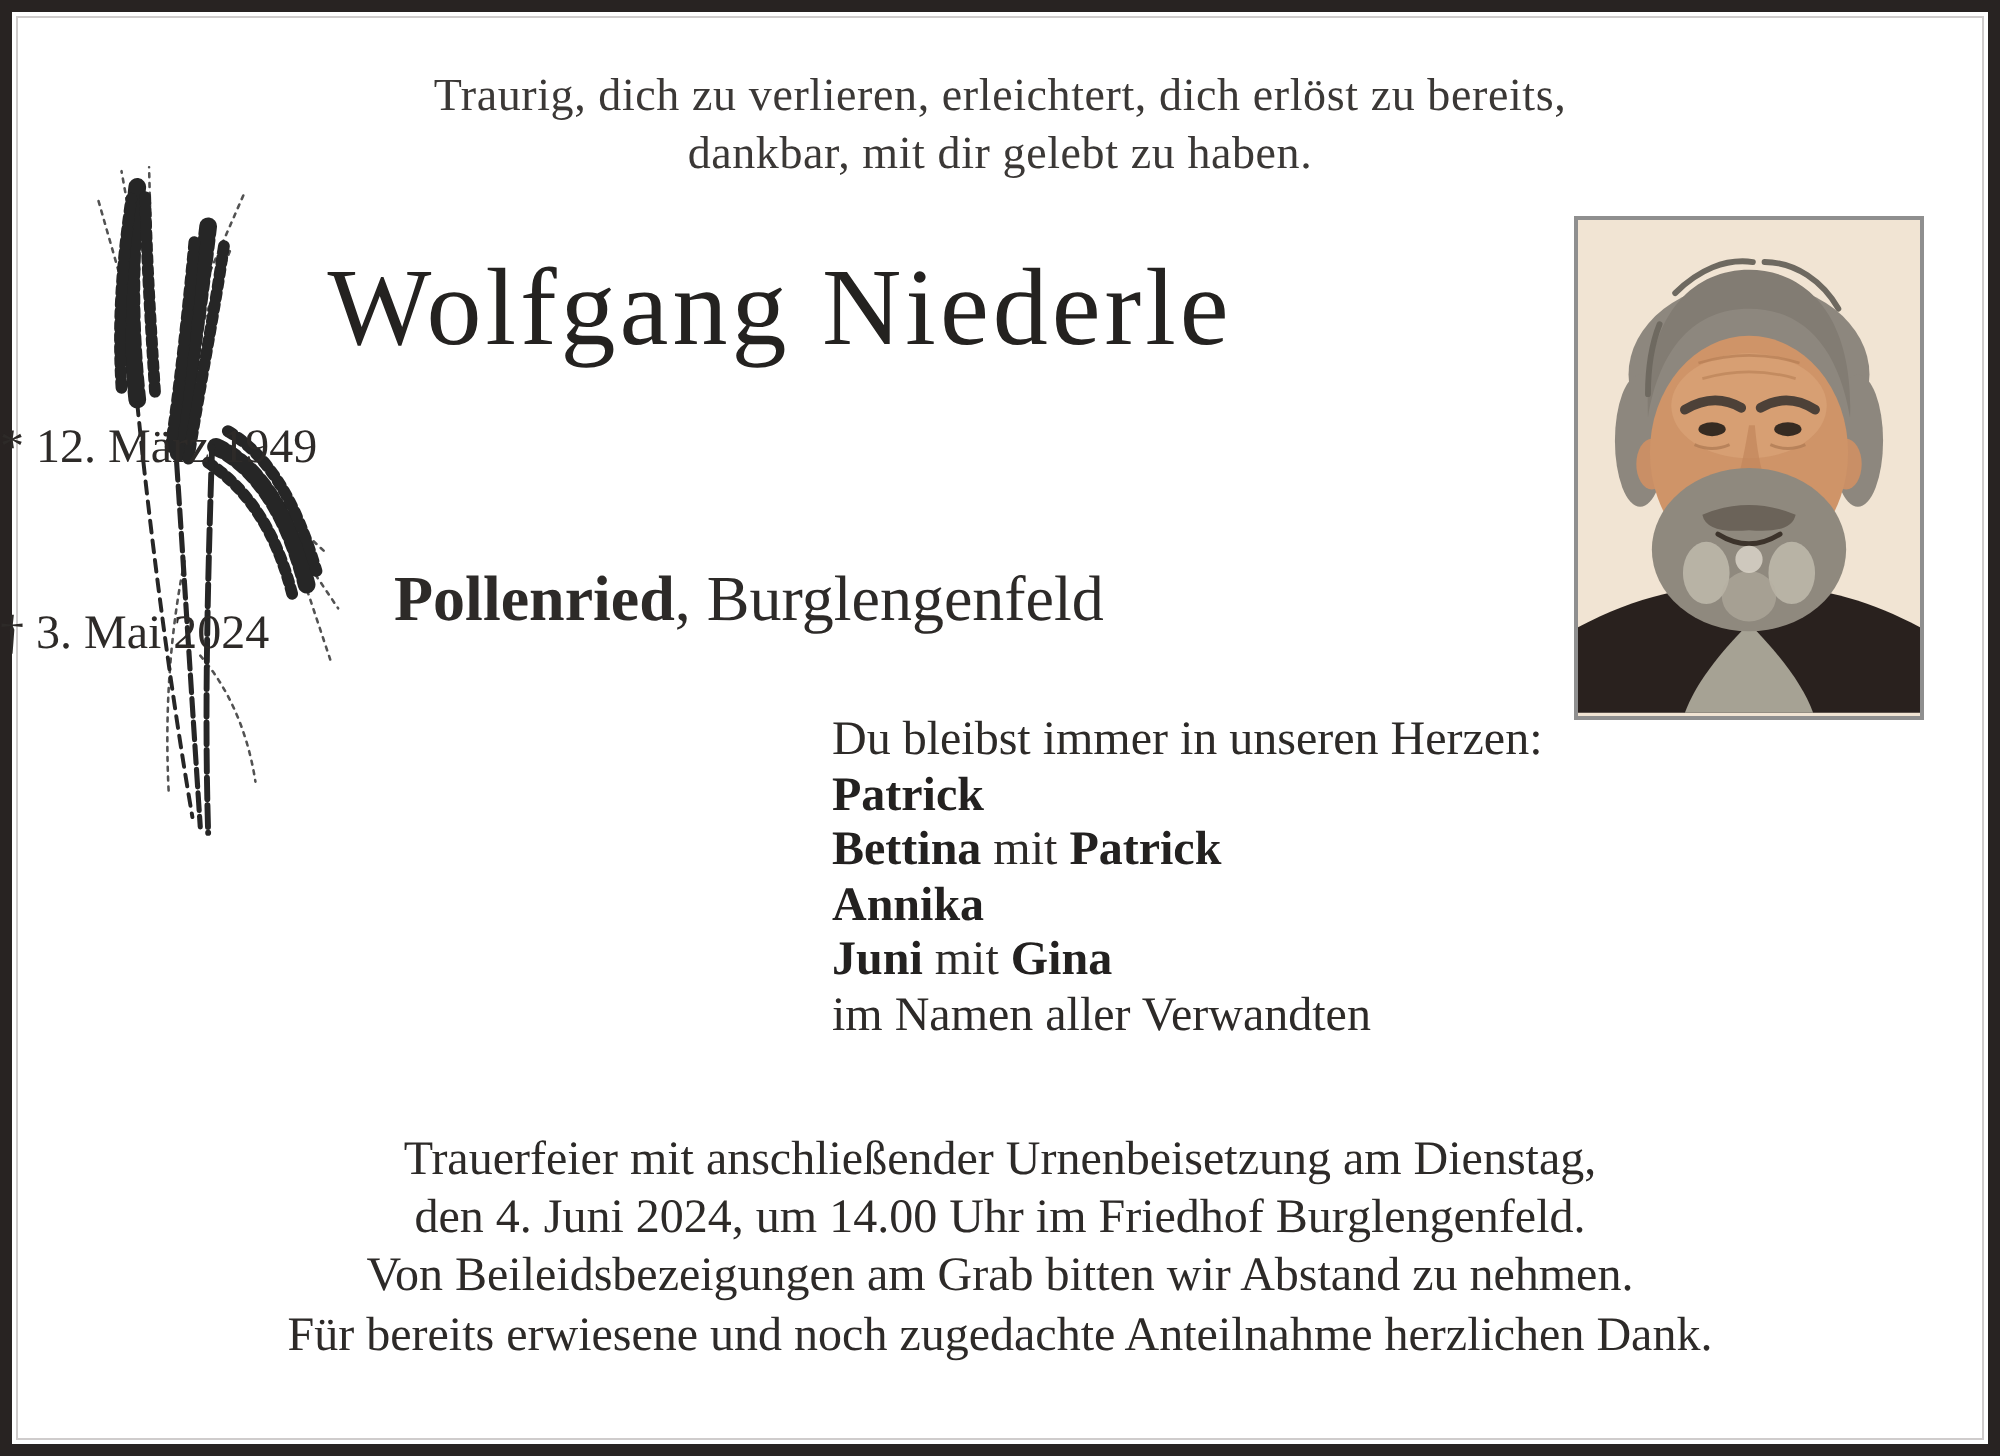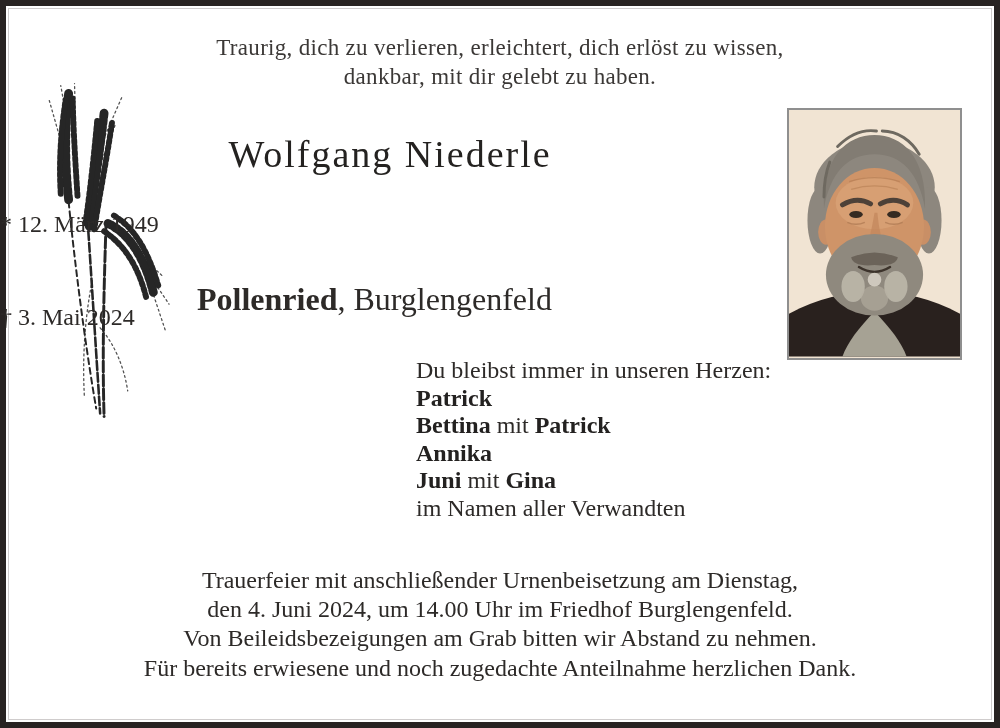--- a/index.html
+++ b/index.html
@@ -17,21 +17,21 @@
   }
   .card{position:absolute;inset:0;}
   .epigraph{
     position:absolute;left:0;right:0;top:33px;
     text-align:center;font-size:23px;line-height:29px;color:#3b3836;
     letter-spacing:.3px;
   }
   .deceased-name{
     position:absolute;left:0;right:220px;top:122px;margin:0;
     text-align:center;font-weight:400;
-    font-size:38px;line-height:64px;color:#242220;letter-spacing:2px;
+    font-size:55px;line-height:64px;color:#242220;letter-spacing:2px;
   }
   .dates{
     position:absolute;left:0;right:250px;top:211px;
     display:flex;justify-content:center;gap:66px;
     font-size:24px;color:#2d2a28;flex-direction:column;
   }
   .residence{
     position:absolute;left:197px;top:281px;
     font-size:32px;color:#2d2a28;
   }
@@ -53,21 +53,21 @@
   }
 </style>
 </head>
 <body>
 
 <div class="card">
 
   <div class="frame"></div>
 
   <div class="epigraph">
-    <div>Traurig, dich zu verlieren, erleichtert, dich erlöst zu wissen,</div>
+    <div>Traurig, dich zu verlieren, erleichtert, dich erlöst zu bereits,</div>
     <div>dankbar, mit dir gelebt zu haben.</div>
   </div>
 
   <svg class="wheat" viewBox="0 0 130 340" aria-hidden="true">
     <g fill="none" stroke="#141414" stroke-linecap="round" opacity="0.92">
 
       <g stroke-width="1.3" stroke-dasharray="2 3" opacity="0.8">
         <path d="M20 72 L4 16"></path>
         <path d="M25 52 L16 2"></path>
         <path d="M31 40 L30 0"></path>

